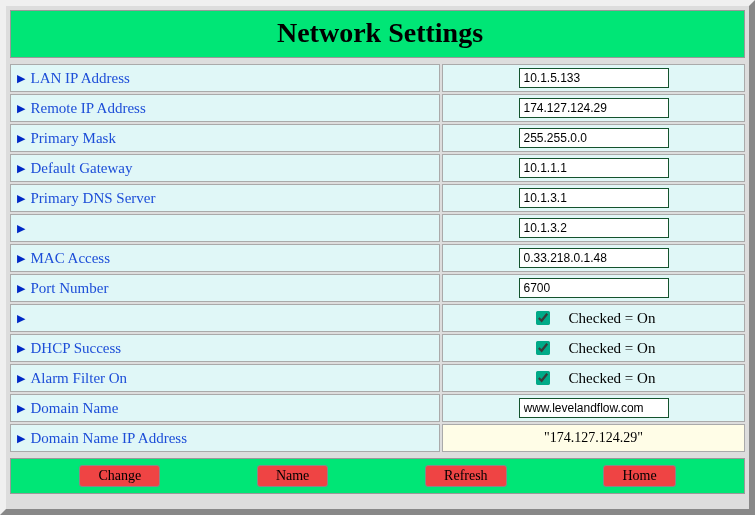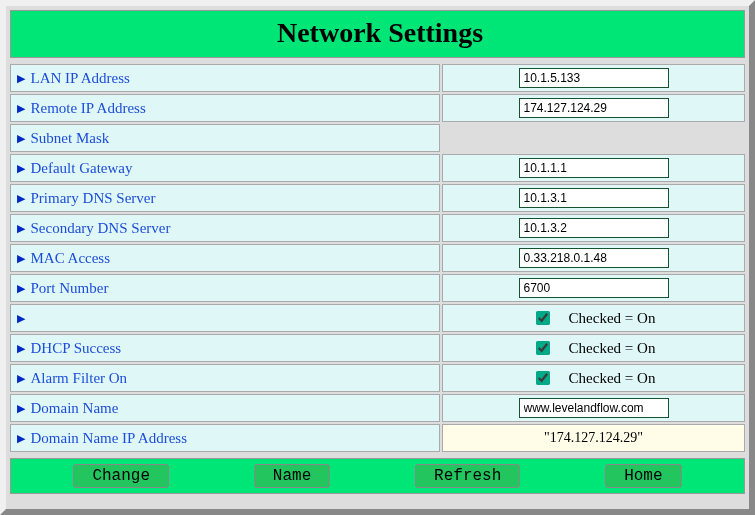--- a/index.html
+++ b/index.html
@@ -100,26 +100,26 @@
     background: #00e676;
     border: 1px solid #999;
     display: flex;
     justify-content: space-around;
     align-items: center;
     padding: 6px 20px;
     margin-top: 6px;
     height: 36px;
   }
   .button-bar button {
-    background: #22c55e;
+    background: #ef4444;
     border: 1px solid #888;
     border-radius: 3px;
     padding: 2px 18px;
-    font-family: Liberation Mono, monospace;
-    font-size: 16px;
+    font-family: Liberation Serif, serif;
+    font-size: 14px;
     cursor: pointer;
   }
 </style>
 </head>
 <body>
 
 <div class="outer-frame">
 
   <div class="title-bar">
     <h1>Network Settings</h1>
@@ -143,21 +143,24 @@
         <span class="label-text">Remote IP Address</span>
       </div>
       <div class="value-cell">
         <input type="text" value="174.127.124.29" style="">
       </div>
     </div>
 
     <div class="row">
       <div class="label-cell">
         <span class="arrow">▶</span>
-        <span class="label-text">Subnet Mask</span>
+        <span class="label-text">Primary Mask</span>
+      </div>
+      <div class="value-cell">
+        <input type="text" value="255.255.0.0" style="">
       </div>
     </div>
 
     <div class="row">
       <div class="label-cell">
         <span class="arrow">▶</span>
         <span class="label-text">Default Gateway</span>
       </div>
       <div class="value-cell">
         <input type="text" value="10.1.1.1" style="">
@@ -170,21 +173,20 @@
         <span class="label-text">Primary DNS Server</span>
       </div>
       <div class="value-cell">
         <input type="text" value="10.1.3.1" style="">
       </div>
     </div>
 
     <div class="row">
       <div class="label-cell">
         <span class="arrow">▶</span>
-        <span class="label-text">Secondary DNS Server</span>
       </div>
       <div class="value-cell">
         <input type="text" value="10.1.3.2" style="">
       </div>
     </div>
 
     <div class="row">
       <div class="label-cell">
         <span class="arrow">▶</span>
         <span class="label-text">MAC Access</span>

